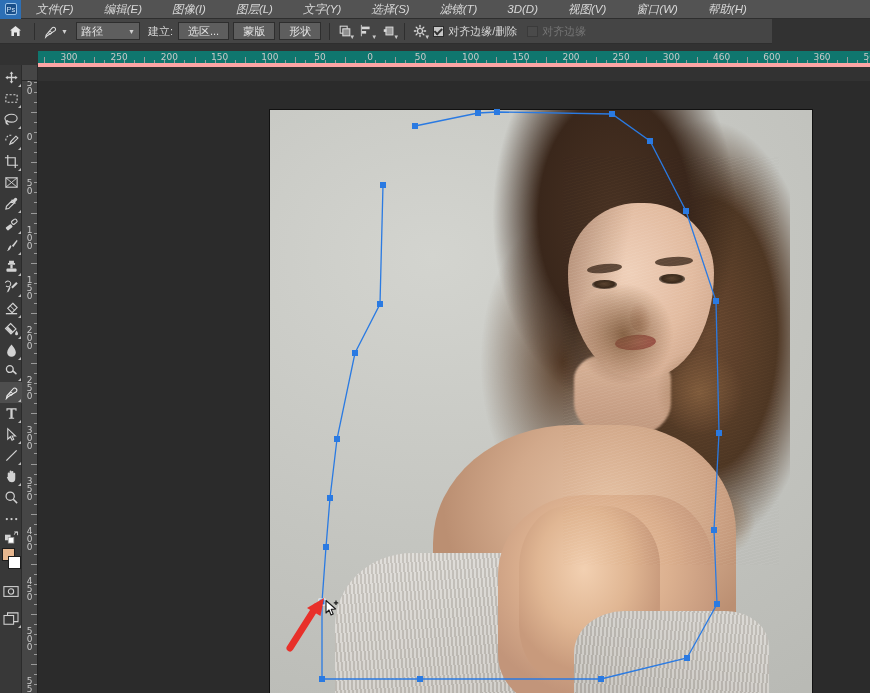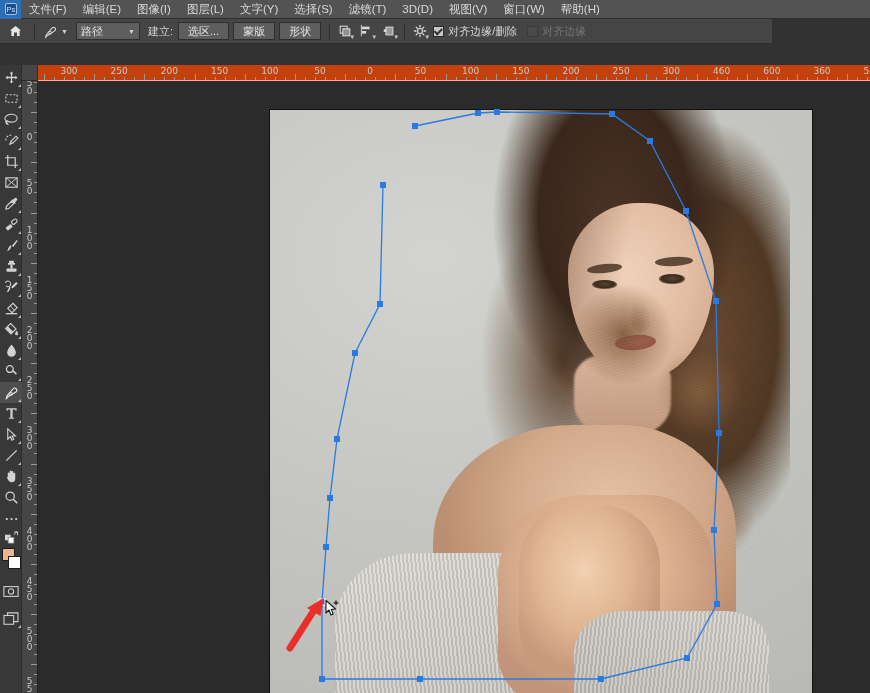--- a/index.html
+++ b/index.html
@@ -20,21 +20,21 @@
     border-bottom: 1px solid #2e2e2e;
   }
   .ps-home {
     width: 21px; height: 19px;
     display: flex; align-items: center; justify-content: center;
     background: #2d6fb5;
   }
   .ps-home svg { display: block; }
   .menu-item {
     color: #d8d8d8; font-size: 11.5px; line-height: 19px;
-    padding: 0 8px; white-space: nowrap; cursor: default;
+    padding: 0 15px; white-space: nowrap; cursor: default; font-style: italic;
   }
 
   
   .optionsbar {
     position: absolute; top: 19px; left: 0; width: 772px; height: 25px;
     background: #454545;
     display: flex; align-items: center; gap: 0px;
     border-bottom: 1px solid #2e2e2e;
   }
   .ob-home {
@@ -123,22 +123,22 @@
     position: absolute; left: 8px; top: 9px; width: 13px; height: 13px;
     border: 1px solid #1d1d1d; background: #ffffff;
   }
 
   
   .ruler-corner {
     position: absolute; top: 65px; left: 22px; width: 16px; height: 16px;
     background: #464646; border-right: 1px solid #2b2b2b; border-bottom: 1px solid #2b2b2b;
   }
   .ruler-h {
-    position: absolute; top: 65px; left: 38px; right: 0; height: 16px;
-    background: #c2410c; border-bottom: 1px solid #fca5a5; overflow: hidden;
+    position: absolute; top: 51px; left: 38px; right: 0; height: 16px;
+    background: #0f766e; border-bottom: 4px solid #fca5a5; overflow: hidden;
   }
   .ruler-v {
     position: absolute; top: 81px; left: 22px; width: 16px; bottom: 0;
     background: #464646; border-right: 1px solid #242424; overflow: hidden;
   }
   .rh-label {
     position: absolute; top: 1px; color: #c9c9c9; font-size: 9px;
     transform: translateX(-50%); white-space: nowrap;
     font-family: "DejaVu Sans", sans-serif;
   }

